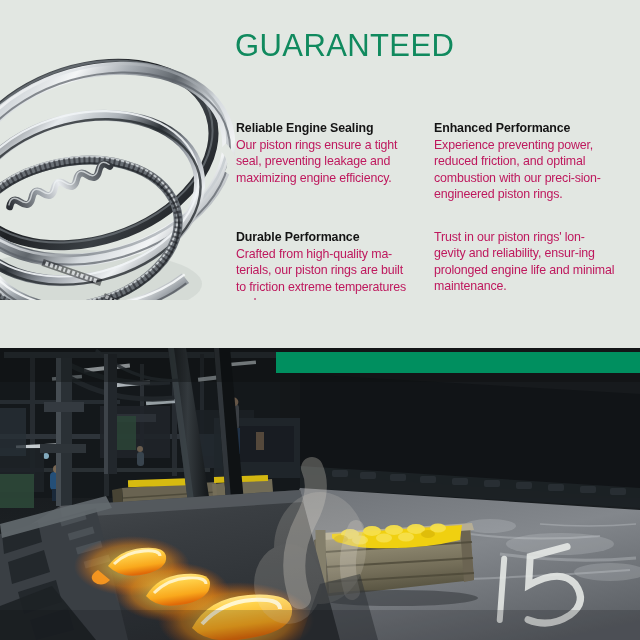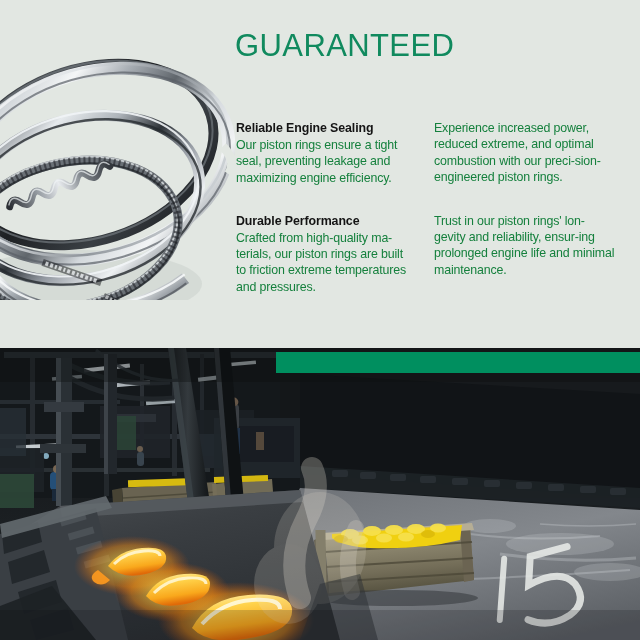--- a/index.html
+++ b/index.html
@@ -76,21 +76,21 @@
   .feature { }
   .feature-title {
     color: #141414;
     font-size: 12.4px;
     font-weight: bold;
     line-height: 16px;
     margin-bottom: 1px;
     letter-spacing: -0.1px;
   }
   .feature-body {
-    color: #15803d;
+    color: #be185d;
     font-size: 12.4px;
     line-height: 16.3px;
     letter-spacing: -0.15px;
     width: 178px;
   }
   .feature.col2 .feature-body { width: 182px; }
 
   
   #watermark {
     position: absolute;
@@ -277,21 +277,22 @@
     <div id="watermark">© Domestic Gaskets</div>
 
     <div id="features">
 
       <div class="feature col1">
         <div class="feature-title">Reliable Engine Sealing</div>
         <div class="feature-body">Our piston rings ensure a tight seal, preventing leakage and maximizing engine efficiency.</div>
       </div>
 
       <div class="feature col2">
-        <div class="feature-body">Experience increased power, reduced extreme, and optimal combustion with our preci-sion-engineered piston rings.</div>
+        <div class="feature-title">Enhanced Performance</div>
+        <div class="feature-body">Experience preventing power, reduced friction, and optimal combustion with our preci-sion-engineered piston rings.</div>
       </div>
 
       <div class="feature col1">
         <div class="feature-title">Durable Performance</div>
         <div class="feature-body">Crafted from high-quality ma-terials, our piston rings are built to friction extreme temperatures and pressures.</div>
       </div>
 
       <div class="feature col2">
         <div class="feature-body">Trust in our piston rings' lon-gevity and reliability, ensur-ing prolonged engine life and minimal maintenance.</div>
       </div>

